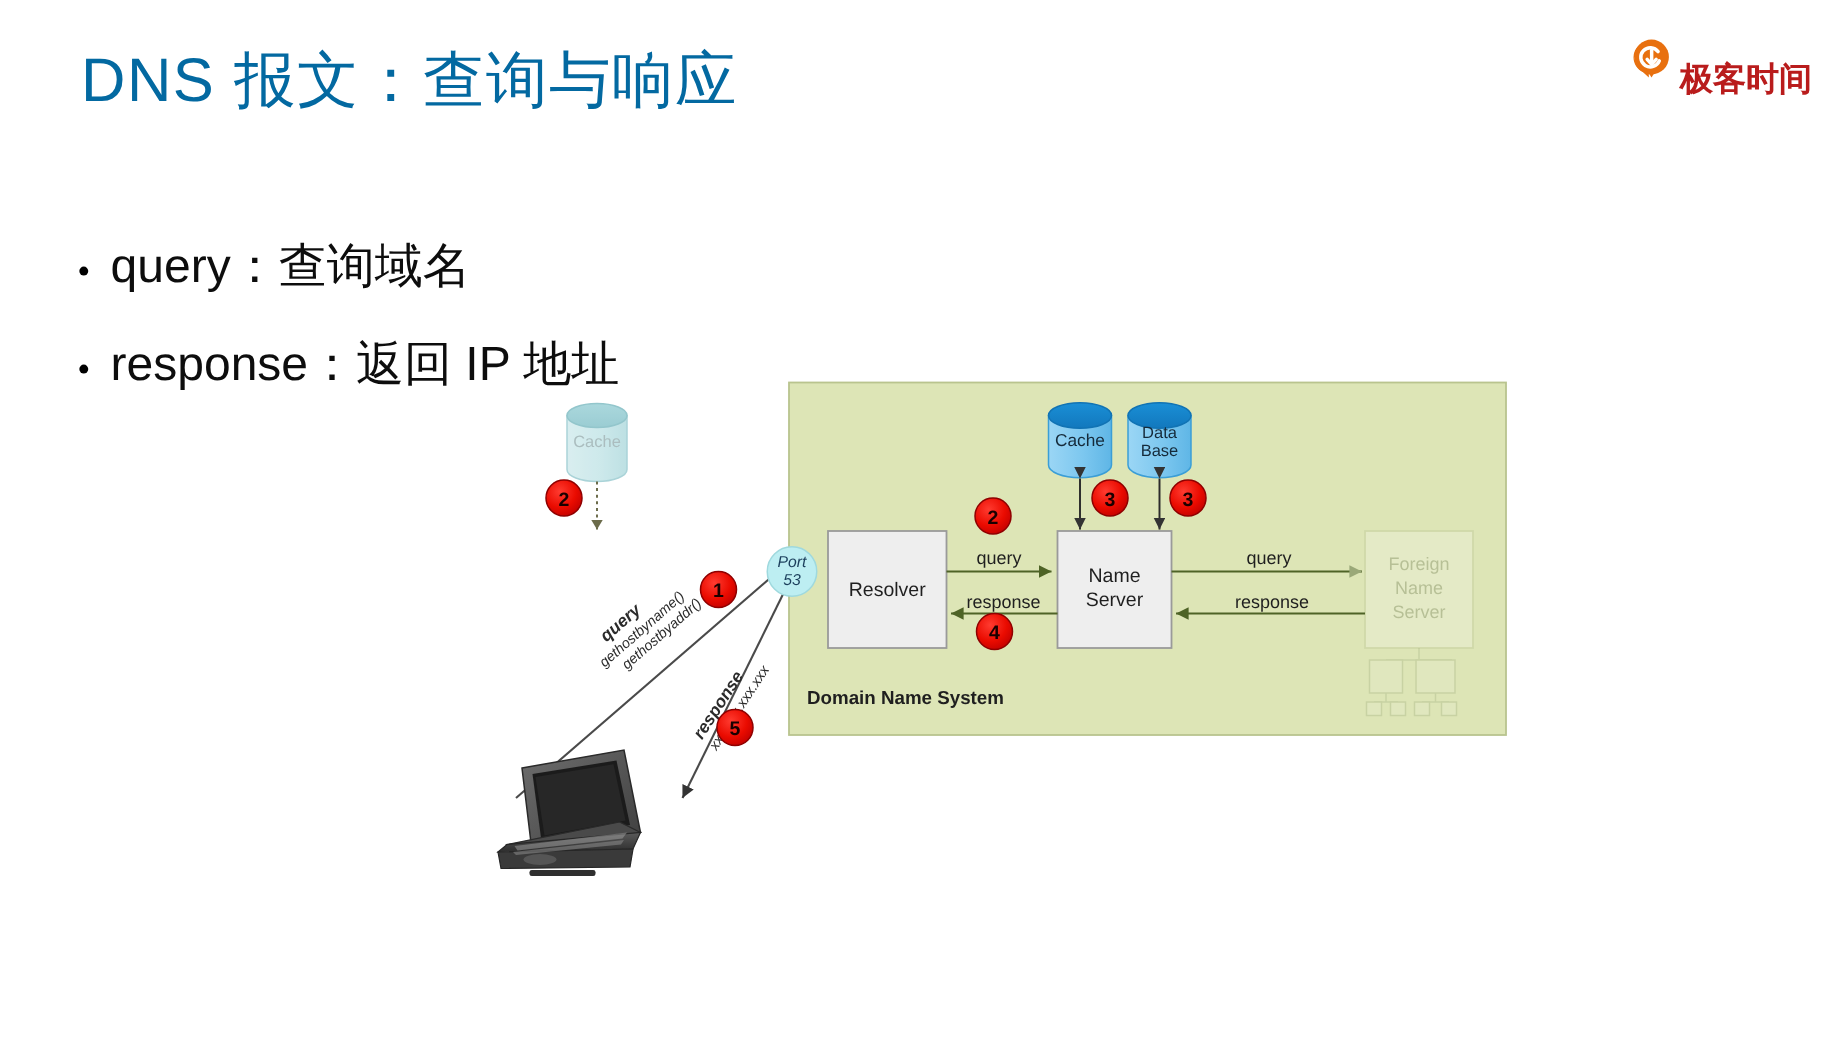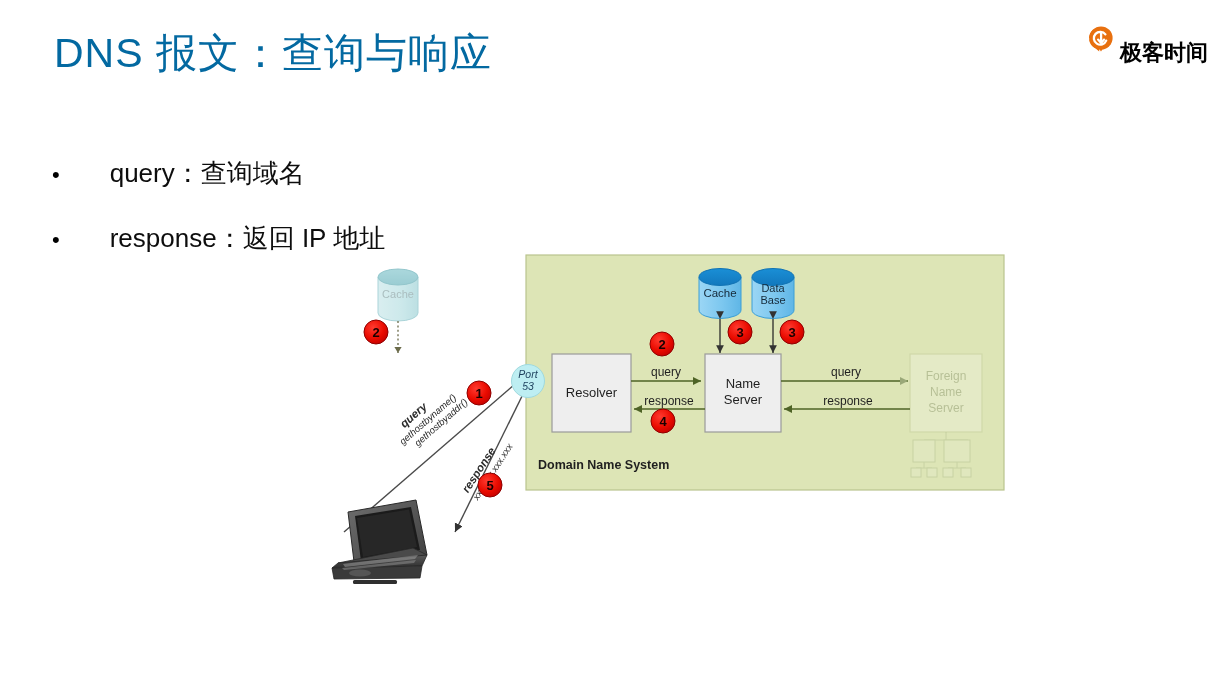--- a/index.html
+++ b/index.html
@@ -25,21 +25,21 @@
     gap: 6px;
   }
   #brand-logo .logo-mark {
     width: 26px;
     height: 26px;
     position: relative;
   }
   #brand-logo .logo-text {
     font-size: 22px;
     font-weight: bold;
-    color: #000000;
+    color: #b91c1c;
     letter-spacing: 0px;
     line-height: 1;
     margin-top: 28px;
   }
 
   
   #slide-title {
     position: absolute;
     left: 54px;
     top: 26px;
@@ -58,24 +58,23 @@
     align-items: baseline;
     white-space: nowrap;
   }
   .bullet-row .bullet-dot {
     font-size: 22px;
     color: #000;
     margin-right: 14px;
     line-height: 1;
   }
   .bullet-row .bullet-text {
-    font-size: 26px;
+    font-size: 32px;
     color: #0d0d0d;
     font-weight: 400;
-    margin-left: 36px;
   }
   #bullet-0 { top: 156px; }
   #bullet-1 { top: 221px; }
 
   
   #dns-figure {
     position: absolute;
     left: 330px;
     top: 250px;
     width: 690px;

